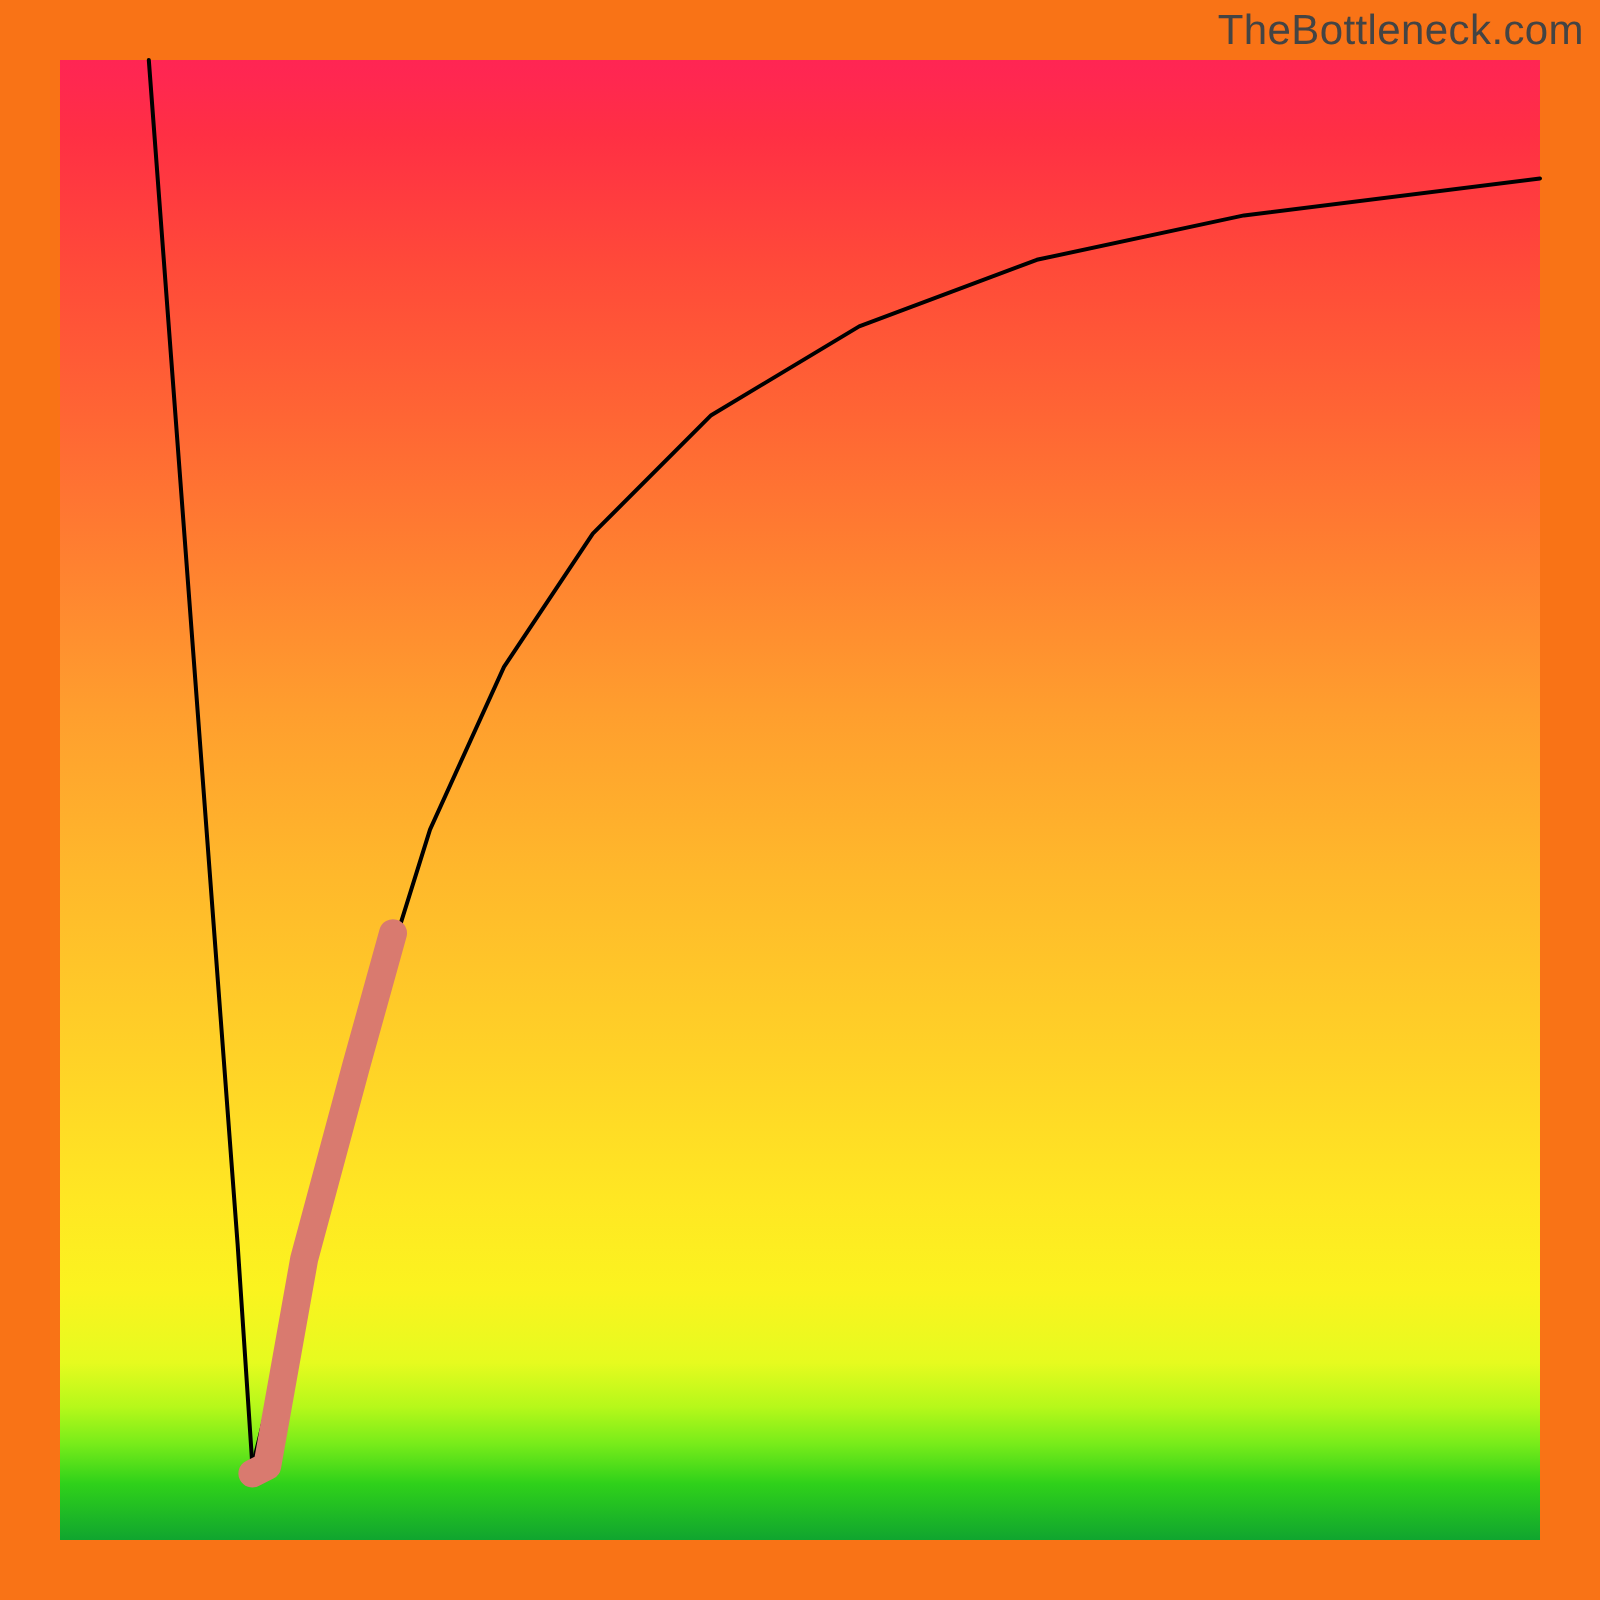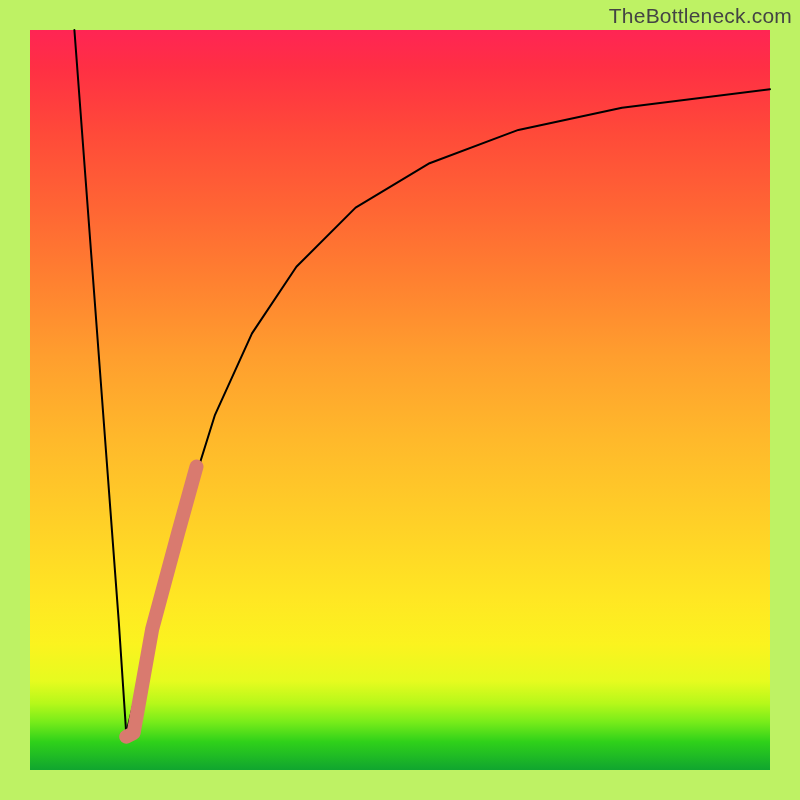--- a/index.html
+++ b/index.html
@@ -8,21 +8,21 @@
     width: 800px;
     height: 800px;
     overflow: hidden;
     background: #000;
     font-family: Arial, Helvetica, sans-serif;
   }
   .frame {
     position: relative;
     width: 800px;
     height: 800px;
-    background: #bef264;
+    background: #f97316;
   }
   .plot {
     position: absolute;
     left: 30px;
     top: 30px;
     width: 740px;
     height: 740px;
     
     background: linear-gradient(
       to top,

